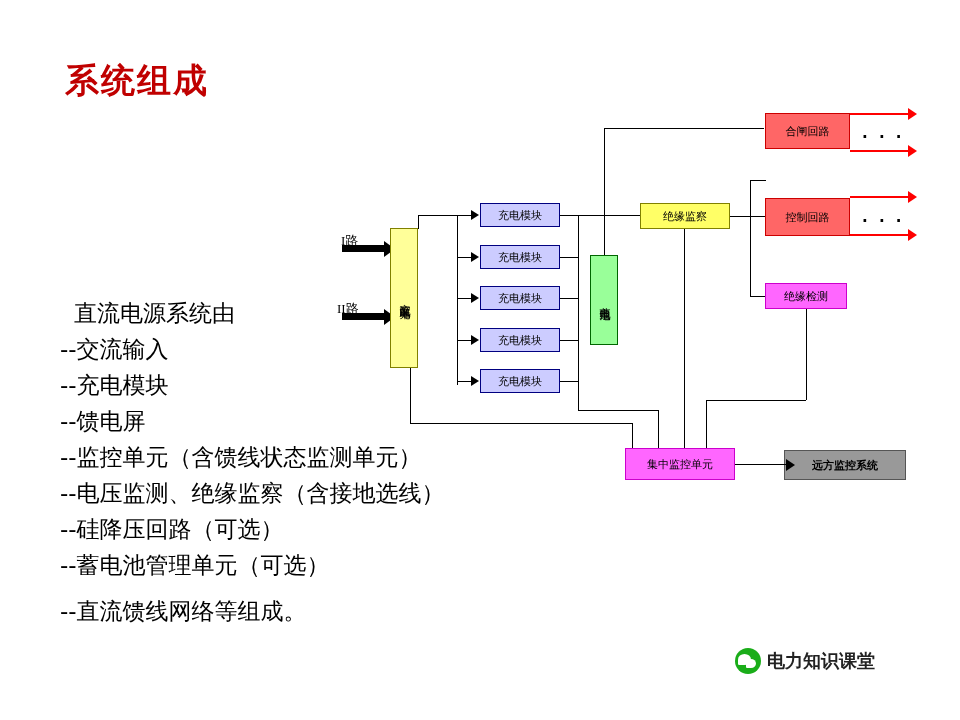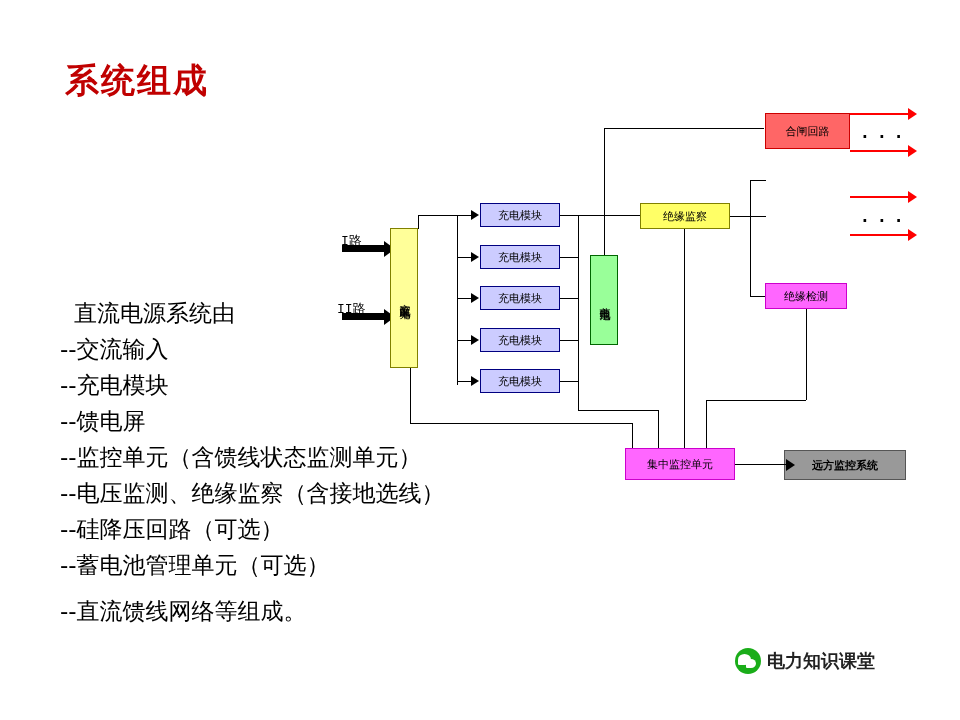--- a/index.html
+++ b/index.html
@@ -116,21 +116,21 @@
     position: absolute;
     width: 0; height: 0;
     border-top: 8px solid transparent;
     border-bottom: 8px solid transparent;
     border-left: 11px solid #000000;
   }
   .inlabel {
     position: absolute;
     font-size: 13px;
     color: #000000;
-    font-family: Liberation Mono, monospace;
+    font-family: Liberation Serif, serif;
   }
   
   .arrowhead {
     position: absolute;
     width: 0; height: 0;
     border-top: 5px solid transparent;
     border-bottom: 5px solid transparent;
     border-left: 8px solid #00008b;
   }
   .arrowhead.blk {
@@ -283,20 +283,23 @@
   </div>
 
   <div class="vline" style="left:604px; top:128px; height:88px;"></div>
   <div class="hline" style="left:604px; top:128px; width:160px;"></div>
 
   <div class="hline" style="left:730px; top:216px; width:36px;"></div>
 
   <div class="box redbox" style="left:765px; top:113px; width:85px; height:36px;">
     <span>合闸回路</span>
   </div>
+  <div class="box redbox" style="left:765px; top:198px; width:85px; height:38px;">
+    <span>控制回路</span>
+  </div>
 
   <div class="redline" style="left:850px; top:113px; width:62px;"></div>
   <div class="redhead" style="left:908px; top:108px;"></div>
   <div class="redline" style="left:850px; top:150px; width:62px;"></div>
   <div class="redhead" style="left:908px; top:145px;"></div>
   <div class="dots" style="left:862px; top:124px;">. . .</div>
 
   <div class="redline" style="left:850px; top:196px; width:62px;"></div>
   <div class="redhead" style="left:908px; top:191px;"></div>
   <div class="redline" style="left:850px; top:234px; width:62px;"></div>

